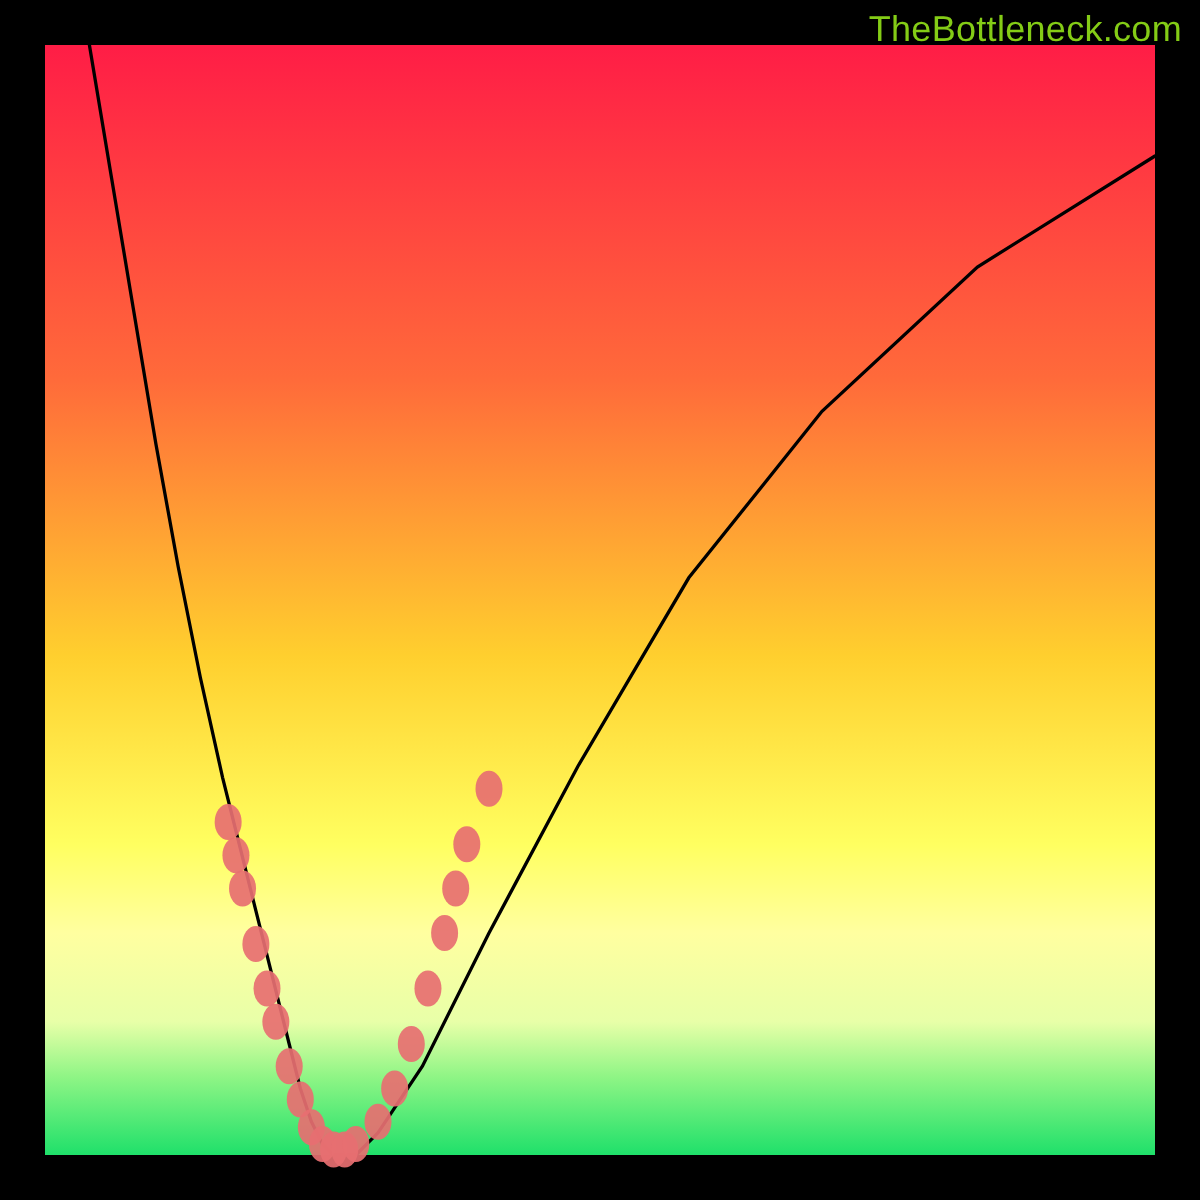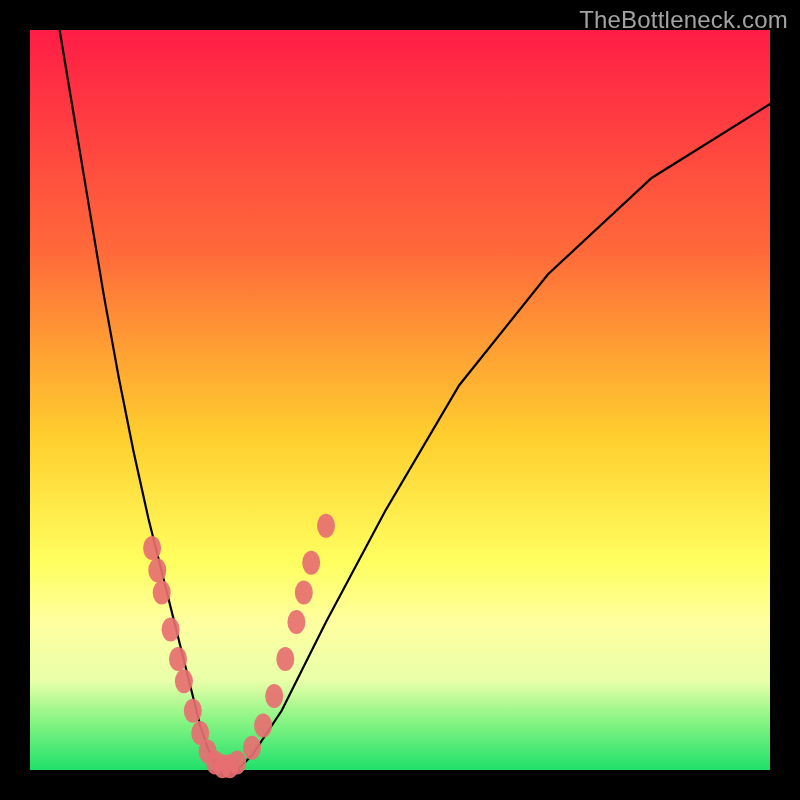--- a/index.html
+++ b/index.html
@@ -34,21 +34,21 @@
       #ffffa0 80%,
       #e8ffa8 88%,
       #8ef585 93%,
       #1fe06a 100%
     );
   }
   .watermark {
     position: absolute;
     top: 6px;
     right: 12px;
-    color: #a3a3a3;
+    color: #84cc16;
     font-size: 24px;
     font-weight: 500;
     letter-spacing: 0.2px;
   }
   svg.curve {
     position: absolute;
     left: 0;
     top: 0;
     width: 740px;
     height: 740px;

